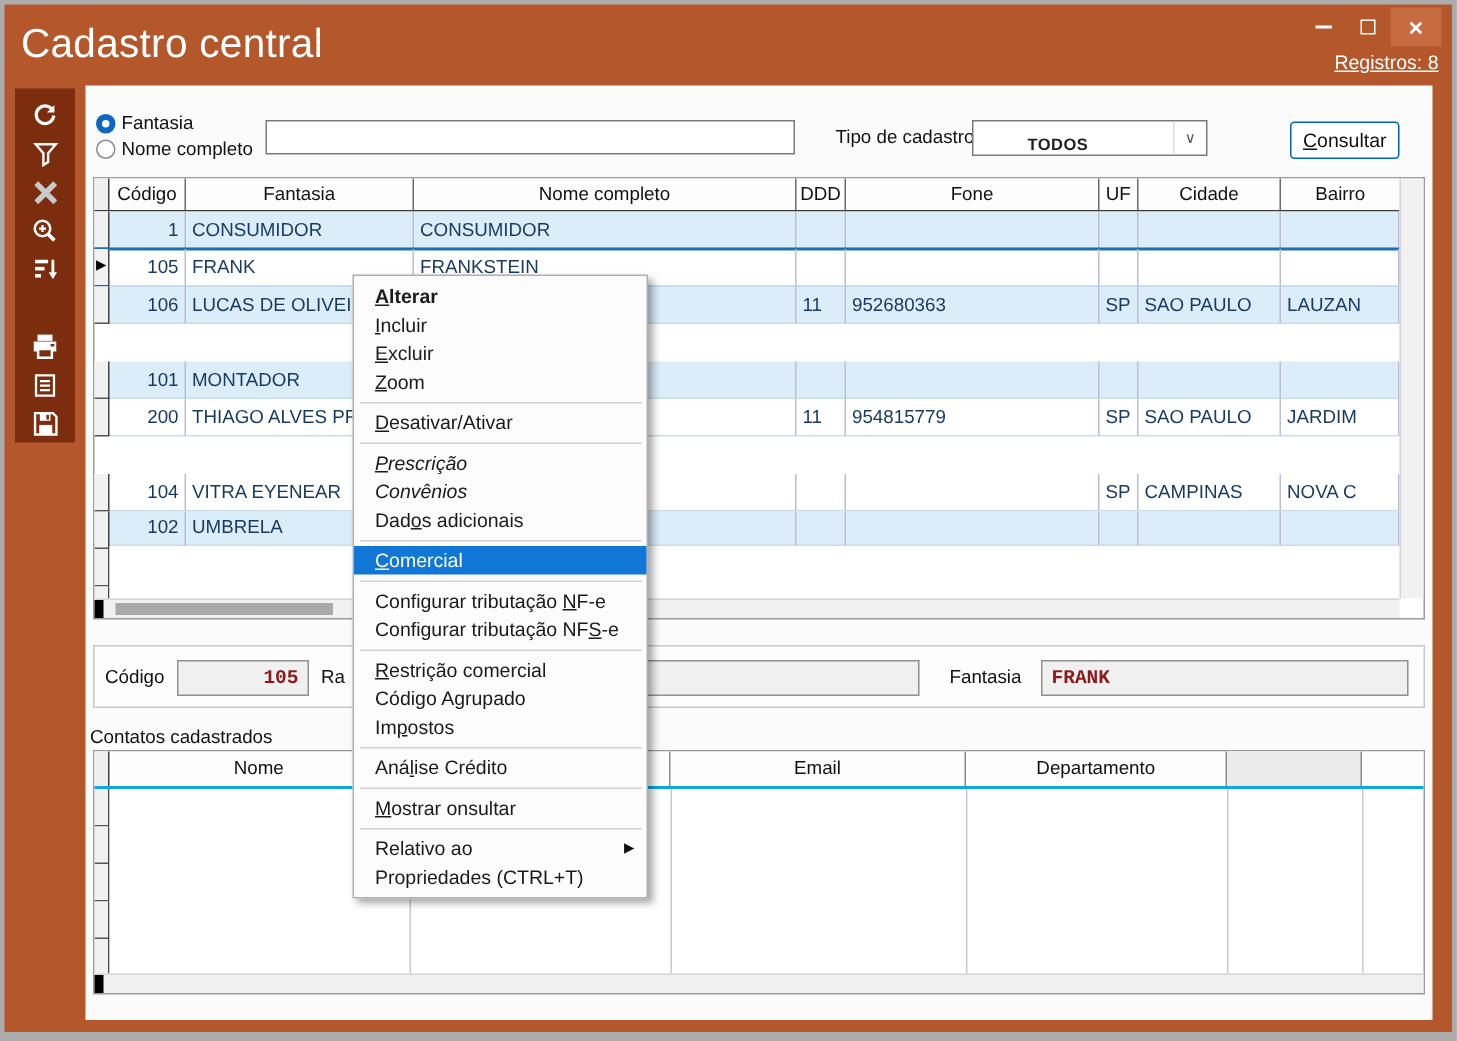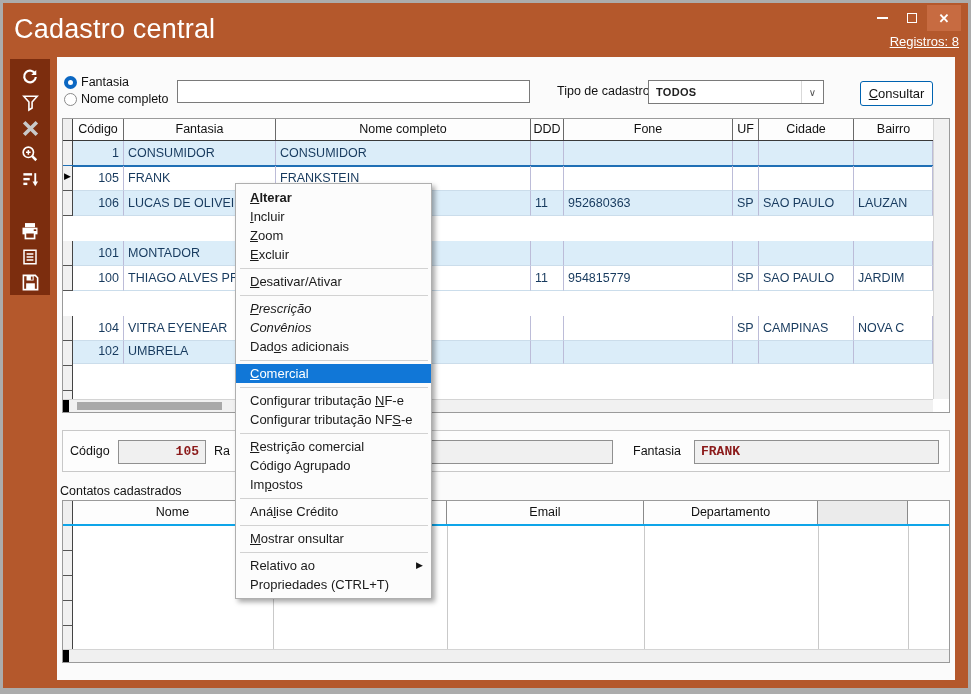--- a/index.html
+++ b/index.html
@@ -29,22 +29,22 @@
   .client { position:absolute; left:57px; top:57px; width:898px; height:623px; background:#FBFBFB; }
 
   
   .radio { position:absolute; width:13px; height:13px; border-radius:50%; background:#fff; }
   .radio.on  { border:4px solid #0B67C2; }
   .radio.off { border:1px solid #8A8A8A; }
   .rlabel { position:absolute; font-size:12.5px; color:#111; }
   .sinput { position:absolute; left:120px; top:23px; width:353px; height:23px; border:1px solid #7A7A7A; background:#fff;
             font-size:13px; padding:0 4px; outline:none; }
   .tlabel { position:absolute; left:500px; top:27px; font-size:12.5px; color:#111; }
-  .combo  { position:absolute; left:591px; top:23px; width:176px; height:24px; border:1px solid #7A7A7A; background:#fff;
-            display:flex; align-items:center; cursor:pointer; }
+  .combo  { position:absolute; left:591px; top:23px; width:157px; height:24px; border:1px solid #7A7A7A; background:#fff;
+            display:flex; align-items:flex-end; cursor:pointer;padding-left:29px; }
   .combo .val { flex:1; font-size:11px; font-weight:bold; color:#222; padding-left:7px; letter-spacing:.3px; }
   .combo .chev { width:22px; height:100%; border-left:1px solid #D9D9D9; display:flex; align-items:center; justify-content:center;
                  color:#555; font-size:10px; }
   .btn-consultar { position:absolute; left:803px; top:24px; width:73px; height:25px; background:#fff; border:1px solid #0063B1;
             border-radius:3px; font-size:13px; color:#111; display:flex; align-items:center; justify-content:center; cursor:pointer; }
   .key { text-decoration:underline; }
 
   
   .grid { position:absolute; left:5px; top:61px; width:888px; height:295px; background:#fff; border:1px solid #9A9A9A; }
   .ghead { position:absolute; left:0; top:0; right:16px; height:22px; display:flex; background:#FDFDFD; border-bottom:1px solid #3A3A3A; }
@@ -257,21 +257,21 @@
         <div class="c w-nom"></div>
         <div class="c w-ddd"></div>
         <div class="c w-fon"></div>
         <div class="c w-uf"></div>
         <div class="c w-cid"></div>
         <div class="c w-bai"></div>
       </div>
 
       <div class="grow" style="top:147px;">
         <div class="c ind w-ind"></div>
-        <div class="c num w-cod">100</div>
+        <div class="c num w-cod">200</div>
         <div class="c w-fan">THIAGO ALVES PR</div>
         <div class="c w-nom"></div>
         <div class="c w-ddd">11</div>
         <div class="c w-fon">954815779</div>
         <div class="c w-uf">SP</div>
         <div class="c w-cid">SAO PAULO</div>
         <div class="c w-bai">JARDIM</div>
       </div>
 
       <div class="grow alt" style="top:172px;margin-top:48px;">
@@ -346,22 +346,22 @@
         <span class="cvline" style="left:845px;"></span>
       </div>
       <div class="chscroll">
         <span class="mark"></span>
       </div>
     </div>
 
     <div class="menu">
       <div class="mi bold"><span></span><span class="key">A</span><span>lterar</span></div>
       <div class="mi"><span></span><span class="key">I</span><span>ncluir</span></div>
+      <div class="mi"><span></span><span class="key">E</span><span>xcluir</span></div>
       <div class="mi"><span></span><span class="key">Z</span><span>oom</span></div>
-      <div class="mi"><span></span><span class="key">E</span><span>xcluir</span></div>
       <div class="msep"></div>
       <div class="mi"><span></span><span class="key">D</span><span>esativar/Ativar</span></div>
       <div class="msep"></div>
       <div class="mi ital"><span></span><span class="key">P</span><span>rescrição</span></div>
       <div class="mi ital"><span>Convênios</span><span class="key"></span><span></span></div>
       <div class="mi"><span>Dad</span><span class="key">o</span><span>s adicionais</span></div>
       <div class="msep"></div>
       <div class="mi hl"><span></span><span class="key">C</span><span>omercial</span></div>
       <div class="msep"></div>
       <div class="mi"><span>Configurar tributação </span><span class="key">N</span><span>F-e</span></div>

